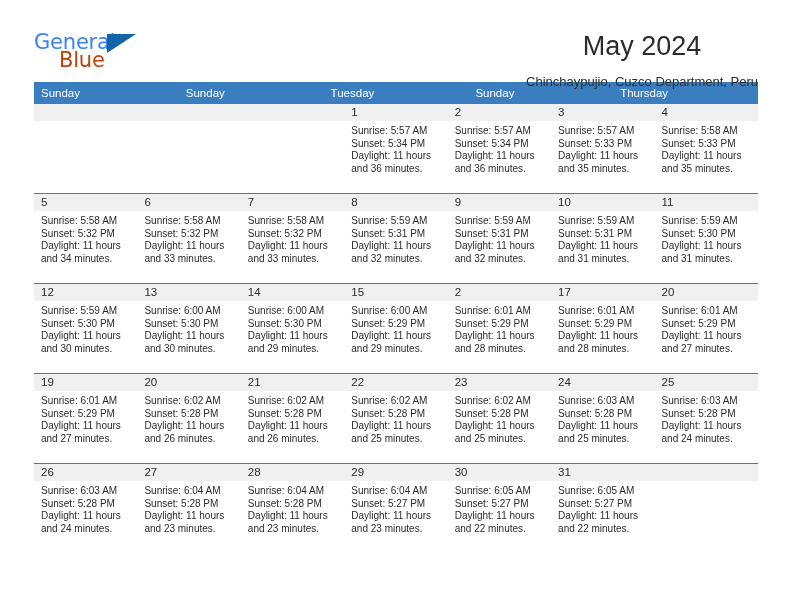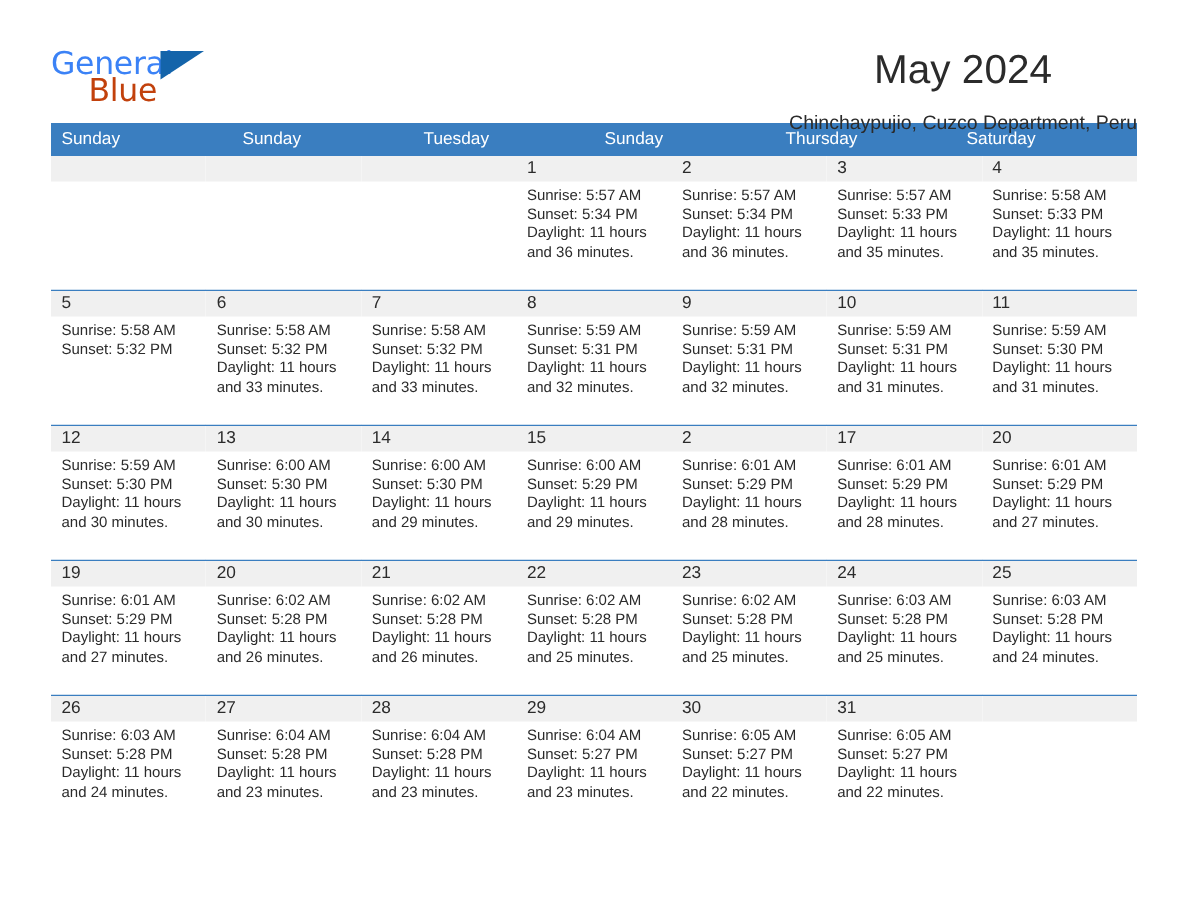--- a/index.html
+++ b/index.html
@@ -165,21 +165,20 @@
 
   </div>
 
   <div class="calendar">
     <div class="weekday-row">
         <div class="weekday">Sunday</div>
         <div class="weekday">Sunday</div>
         <div class="weekday">Tuesday</div>
         <div class="weekday">Sunday</div>
         <div class="weekday">Thursday</div>
-        <div class="weekday">Saturday</div>
       </div>
     <div class="weeks">
         <div class="week">
           <div class="week-inner">
             <div class="cell empty">
               <div class="daynum"></div>
             </div>
             <div class="cell empty">
               <div class="daynum"></div>
             </div>
@@ -220,20 +219,21 @@
             </div>
           </div>
         </div>
         <div class="week">
           <div class="week-inner">
             <div class="cell">
               <div class="daynum">5</div>
               <div class="info">
                 <div>Sunrise: 5:58 AM</div>
                 <div>Sunset: 5:32 PM</div>
+                <div>Daylight: 11 hours and 34 minutes.</div>
               </div>
             </div>
             <div class="cell">
               <div class="daynum">6</div>
               <div class="info">
                 <div>Sunrise: 5:58 AM</div>
                 <div>Sunset: 5:32 PM</div>
                 <div>Daylight: 11 hours and 33 minutes.</div>
               </div>
             </div>

